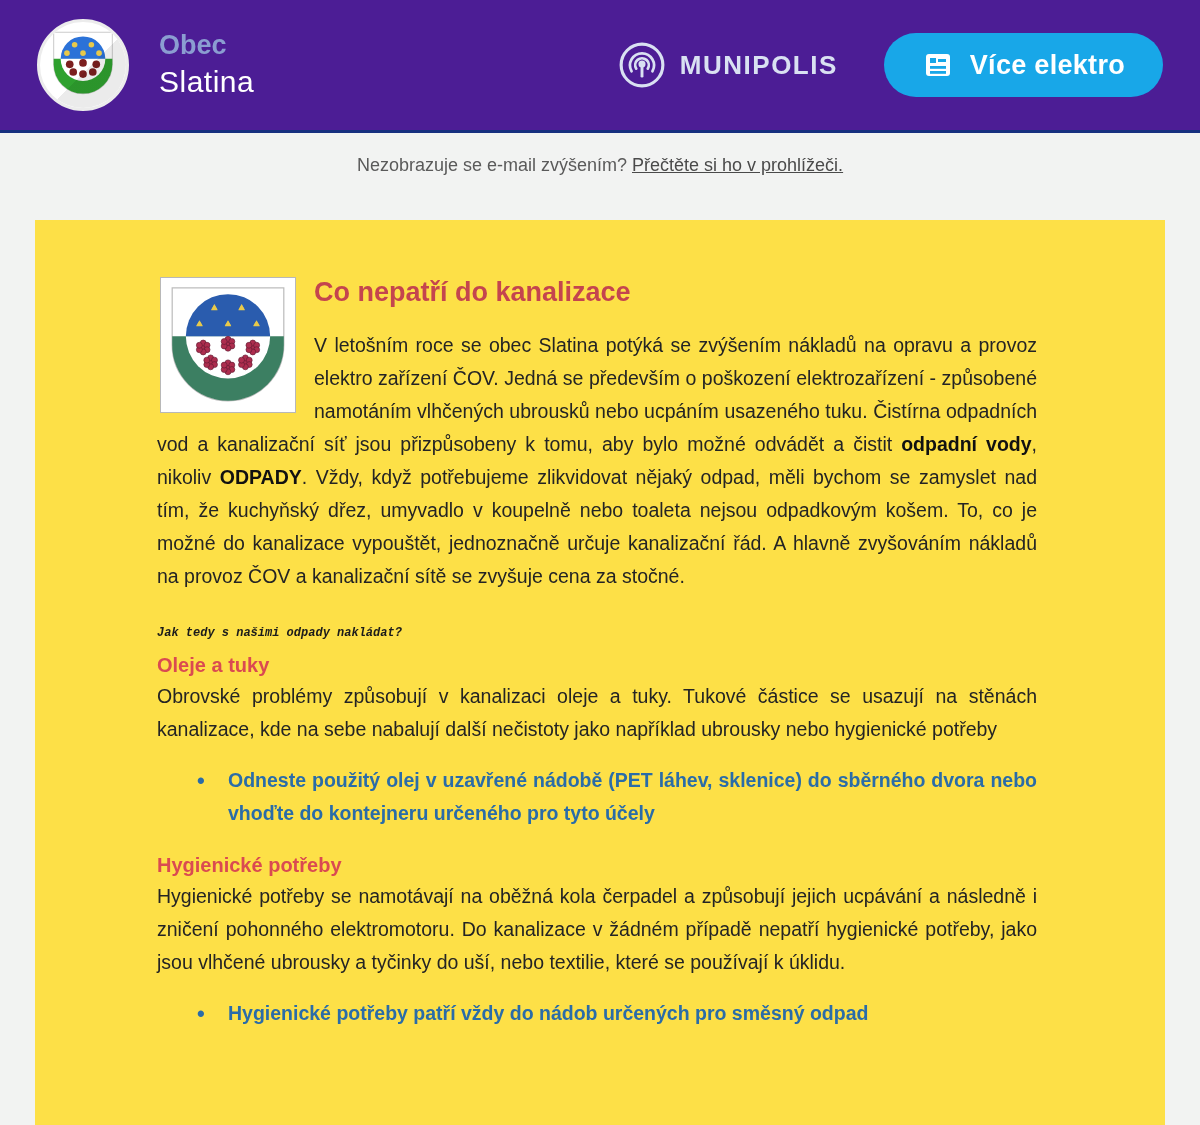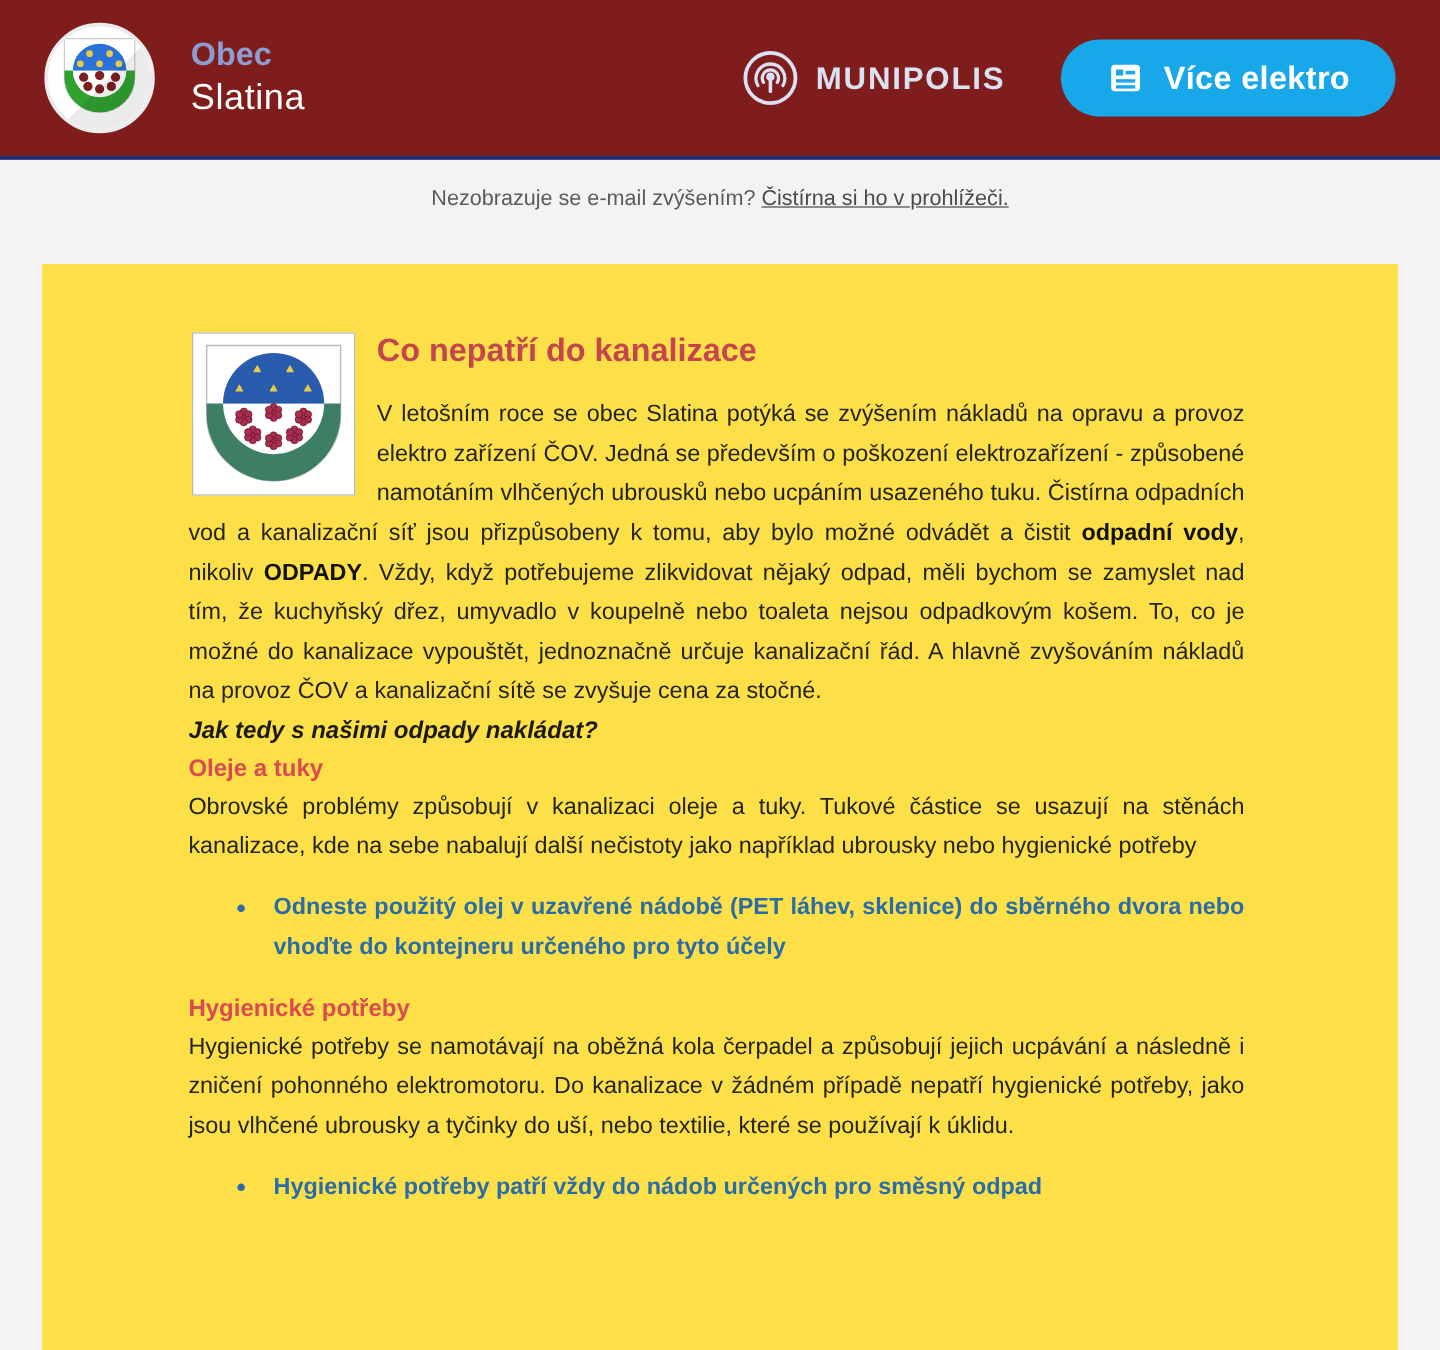--- a/index.html
+++ b/index.html
@@ -5,21 +5,21 @@
   * { margin: 0; padding: 0; box-sizing: border-box; }
   html, body { width: 1200px; height: 1125px; overflow: hidden; }
   body {
     font-family: "Liberation Sans", sans-serif;
     background: #f2f3f2;
   }
 
   
   .header {
     height: 133px;
-    background: #7f1d1d;
+    background: #4c1d95;
     border-bottom: 3px solid #16307f;
     display: flex;
     align-items: center;
     padding: 0 37px;
   }
   .logo-circle {
     width: 92px; height: 92px;
     border-radius: 50%;
     background: #ffffff;
     border: 3px solid #ececec;
@@ -105,25 +105,27 @@
 
   .body-text {
     font-size: 19.5px;
     line-height: 33px;
     text-align: justify;
     color: #242424;
   }
   .body-text b { color: #111; }
 
   .question-heading {
-    font-size: 20px;
+    font-size: 12px;
     font-weight: bold;
     font-style: italic;
     color: #1b1b1b;
     line-height: 33px;
+    margin-top: 24px;
+    font-family: Liberation Mono, monospace;
   }
 
   .section-heading {
     color: #da4a51;
     font-size: 20px;
     font-weight: 600;
     line-height: 30px;
   }
   .section-heading.second { margin-top: 20px; }
 
@@ -198,21 +200,21 @@
       <rect x="8" y="9" width="6" height="5" fill="#18a7e8"></rect>
       <rect x="16" y="10" width="8" height="3" fill="#18a7e8"></rect>
       <rect x="8" y="17" width="16" height="2.8" fill="#18a7e8"></rect>
       <rect x="8" y="22" width="16" height="2.8" fill="#18a7e8"></rect>
     </svg>
     <span class="more-news-label">Více elektro</span>
   </button>
 </div>
 
 <div class="browser-bar">
-  <span>Nezobrazuje se e-mail zvýšením? </span><a href="#">Čistírna si ho v prohlížeči.</a>
+  <span>Nezobrazuje se e-mail zvýšením? </span><a href="#">Přečtěte si ho v prohlížeči.</a>
 </div>
 
 <div class="doc-card">
   <div class="doc-content">
 
     <div class="emblem-box">
       <svg width="124" height="124" viewBox="0 0 100 100">
         <path d="M5 4 H95 V50 A45 45 0 0 1 5 50 Z" fill="#ffffff" stroke="#bdbdbd" stroke-width="1"></path>
         <path d="M5 43 L95 43 L95 50 A45 45 0 0 1 5 50 Z" fill="#3c7f62"></path>
         <path d="M16 43 A34 34 0 0 0 84 43 Z" fill="#ffffff"></path>

